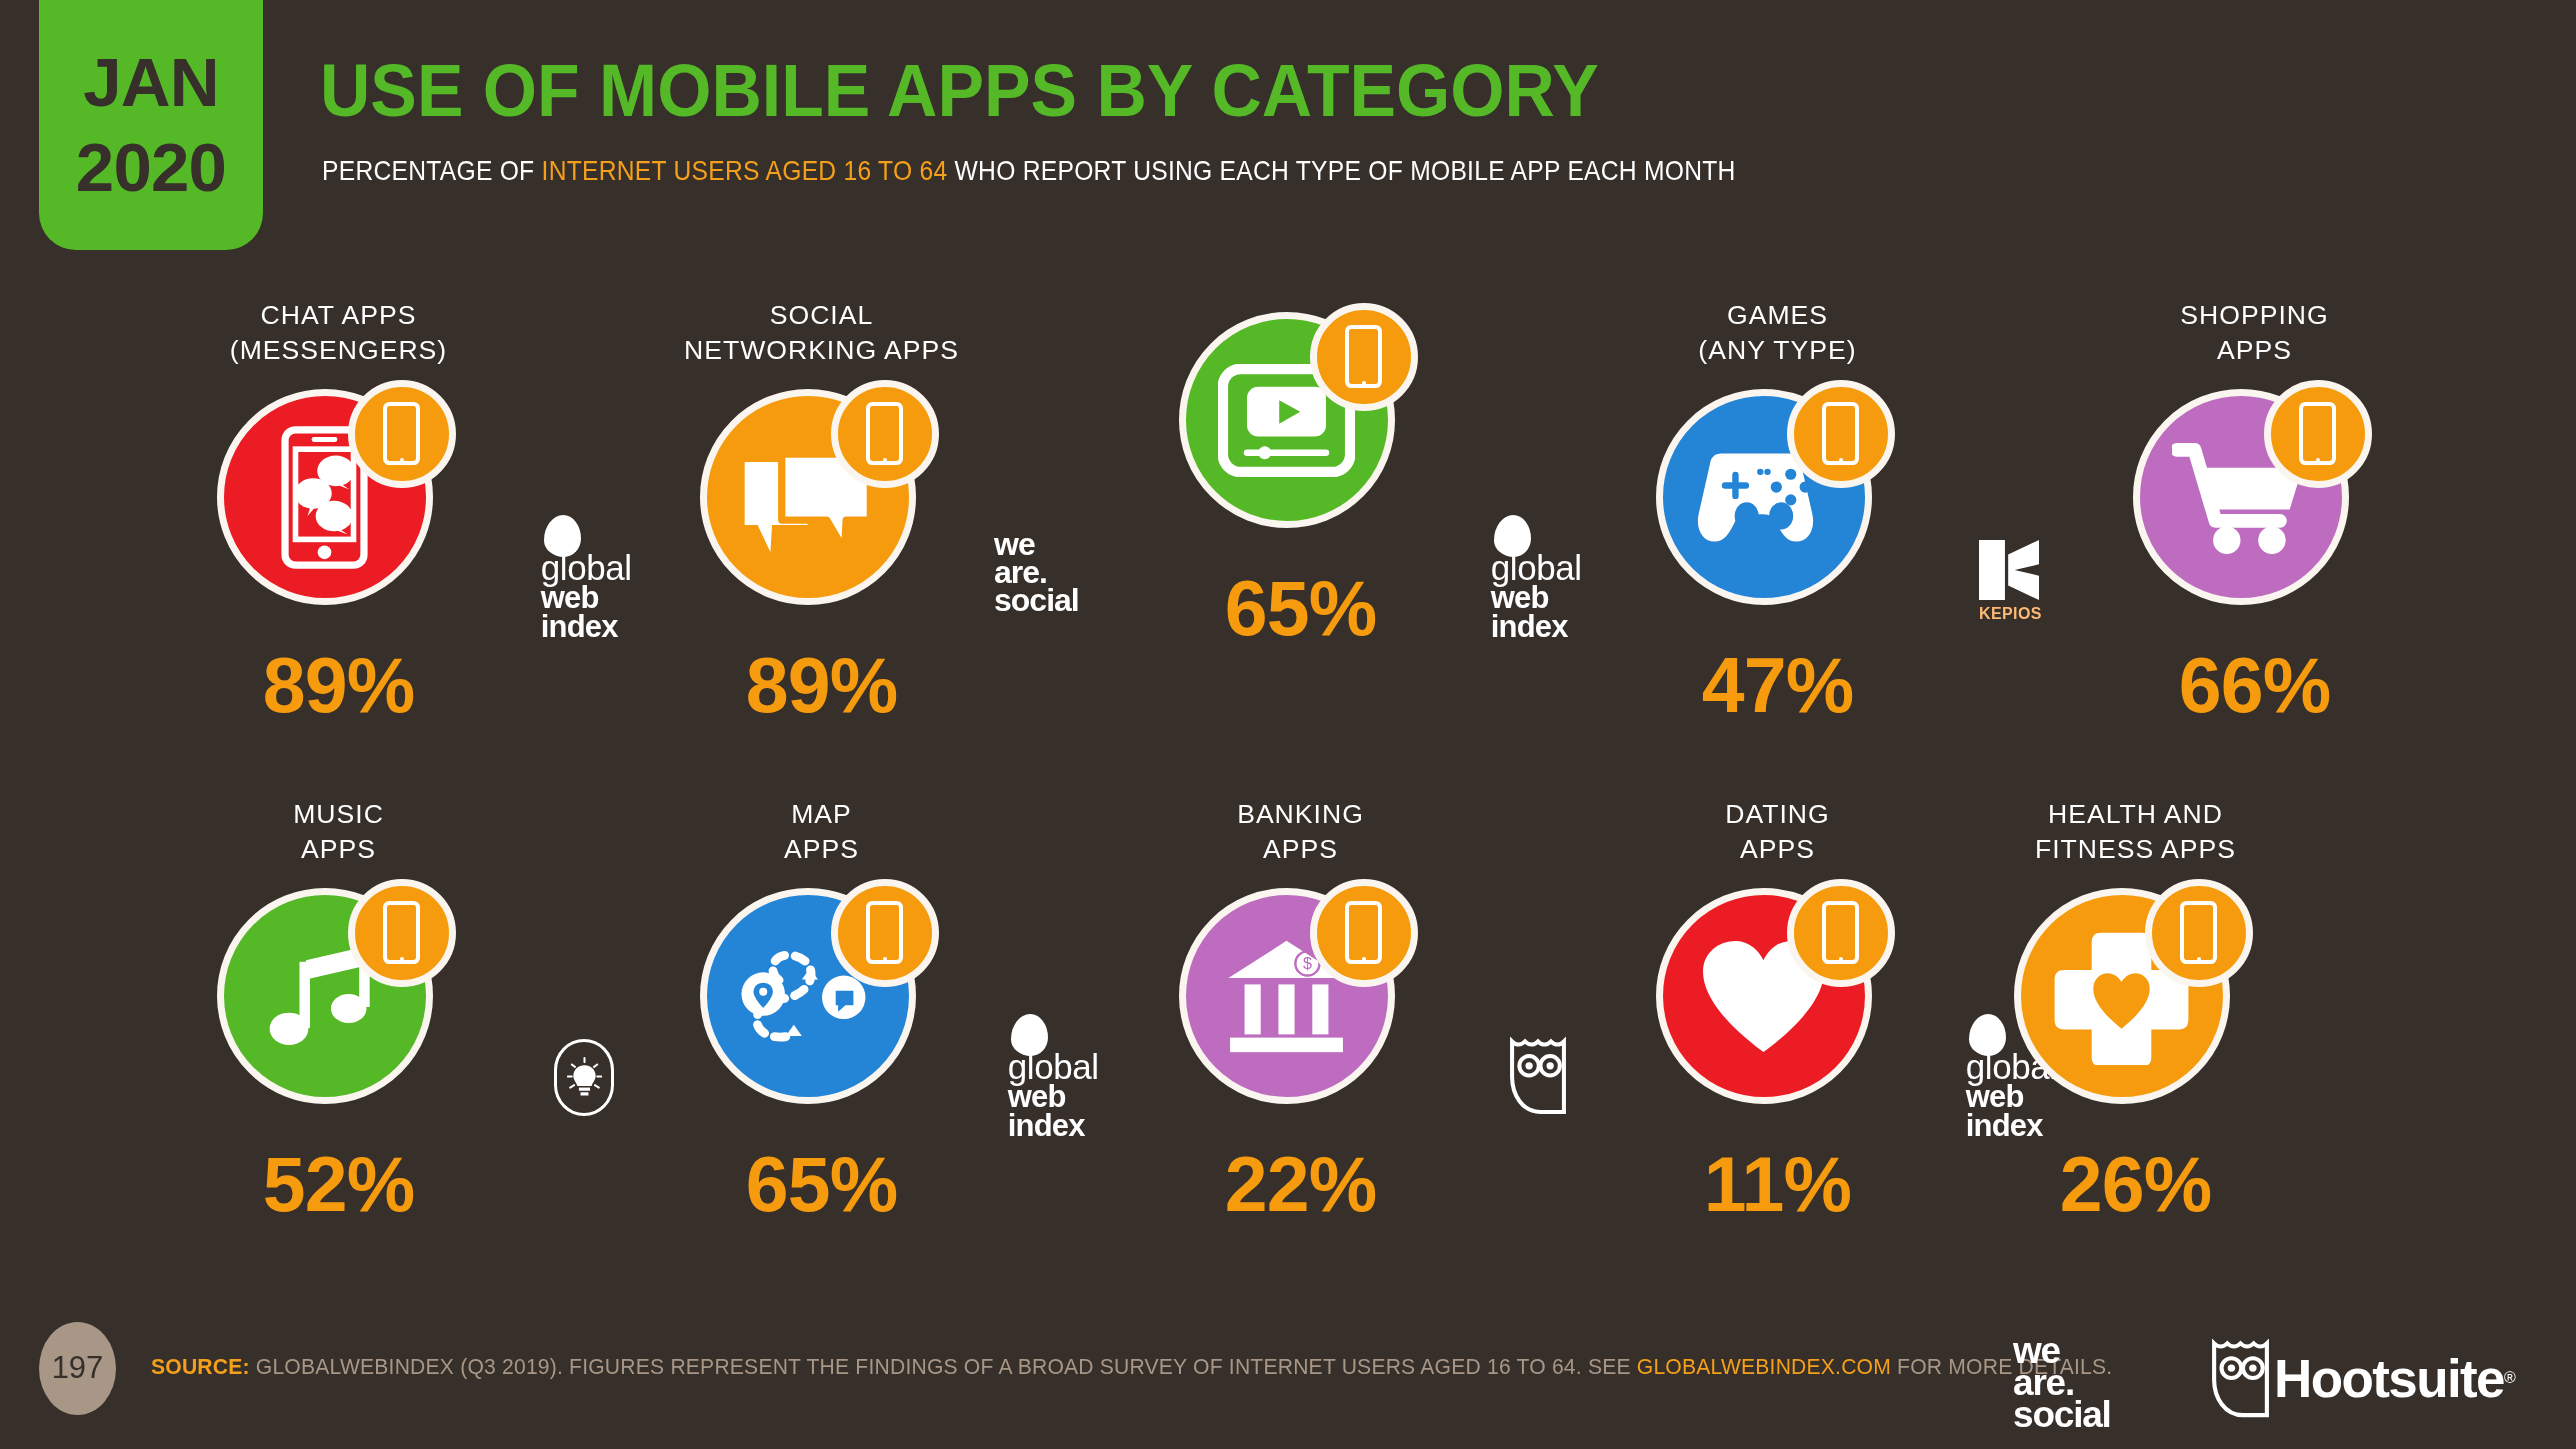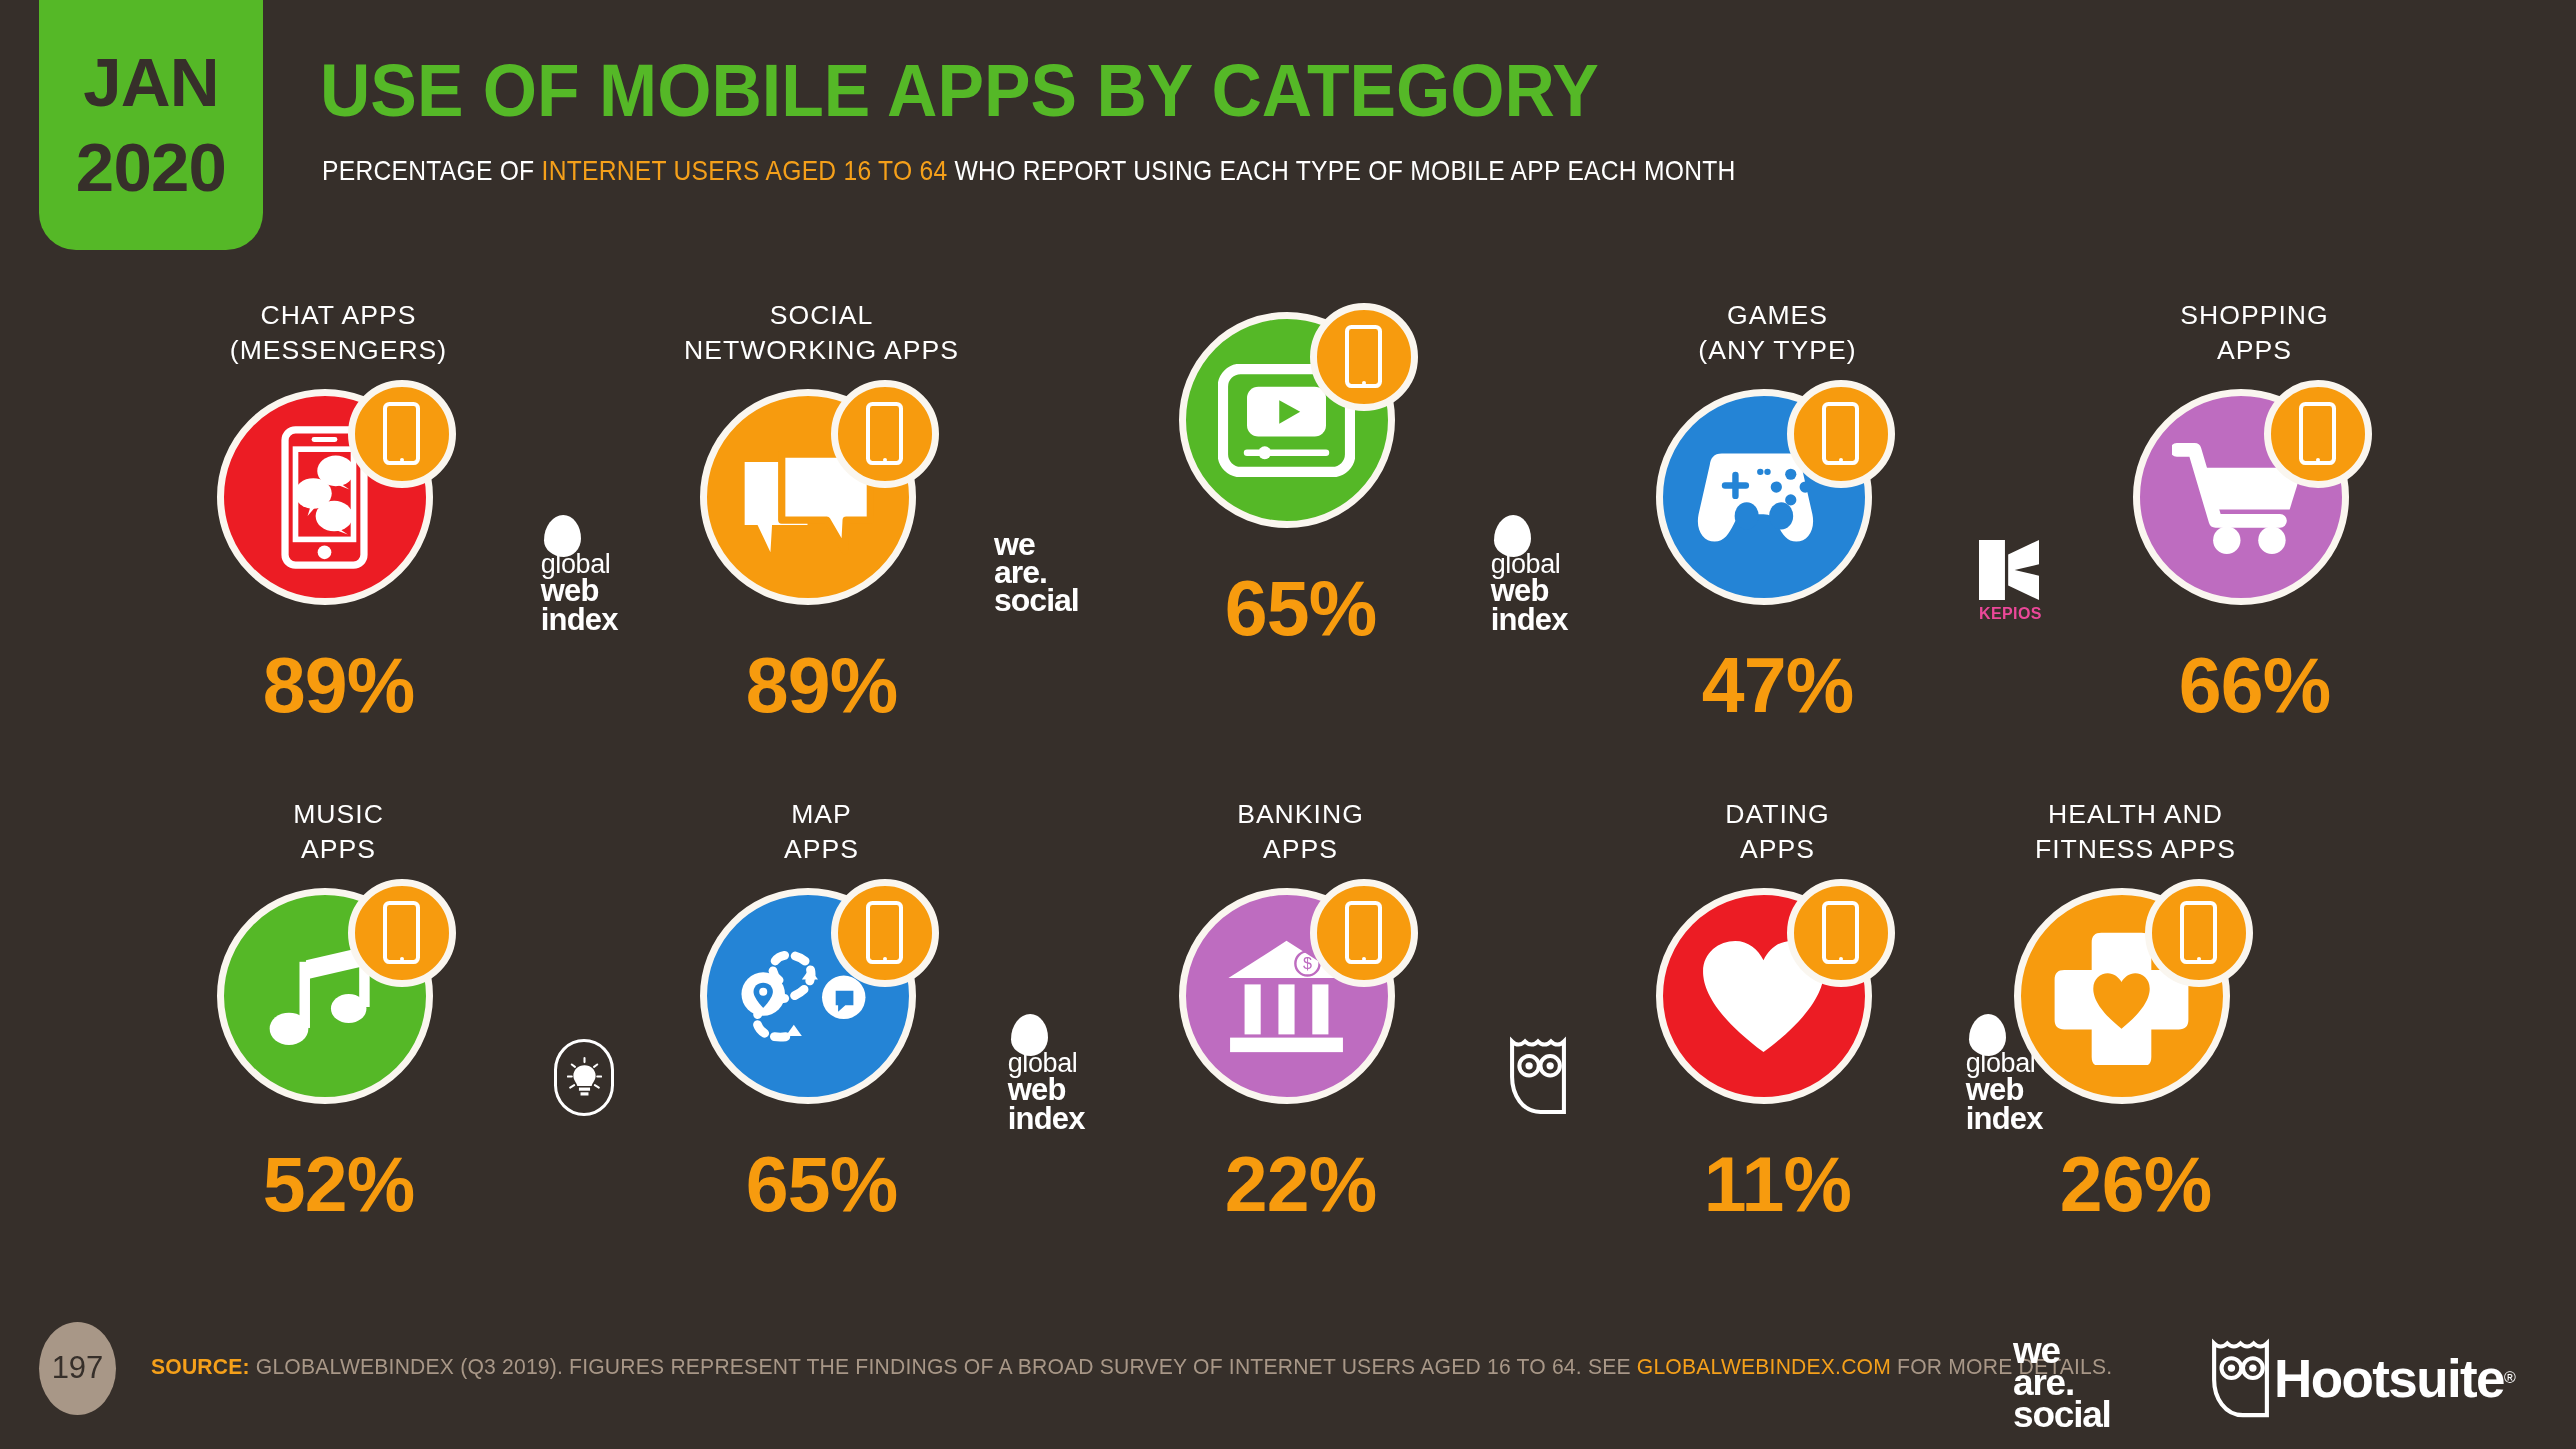--- a/index.html
+++ b/index.html
@@ -79,28 +79,28 @@
   }
 
   
   .sep { position:absolute; top:0; width:185px; height:483px; }
   .gwi { position:absolute; color:#fff; }
   .gwi .blob {
     width:37px; height:42px; background:#fff;
     border-radius:52% 48% 46% 54% / 60% 56% 44% 40%;
     margin-left:3.2px; margin-bottom:-4.8px;
   }
-  .gwi .g1 { font-size:27px; line-height:0.92; letter-spacing:-0.4px; }
+  .gwi .g1 { font-size:35px; line-height:0.92; letter-spacing:-0.4px; }
   .gwi .g2 { font-size:31px; line-height:0.92; font-weight:bold; letter-spacing:-0.8px; }
   .gwi .g3 { font-size:31px; line-height:0.92; font-weight:bold; letter-spacing:-0.8px; }
 
   .was { position:absolute; color:#fff; font-weight:bold; line-height:0.88;
          font-size:32px; letter-spacing:-1px; }
 
-  .kepios { position:absolute; width:60px; color:#ec4899; text-align:center; }
+  .kepios { position:absolute; width:60px; color:#fdba74; text-align:center; }
   .kepios .mark { width:60px; height:60px; }
   .kepios .kt { font-size:16px; font-weight:bold; letter-spacing:0.4px; margin-top:2.4px; }
 
   .bulb { position:absolute; width:60px; height:77px;
           border:3.2px solid #fff; border-radius:50%/40%;
           display:flex; align-items:center; justify-content:center; }
 
   .owl-sep { position:absolute; }
 
   

